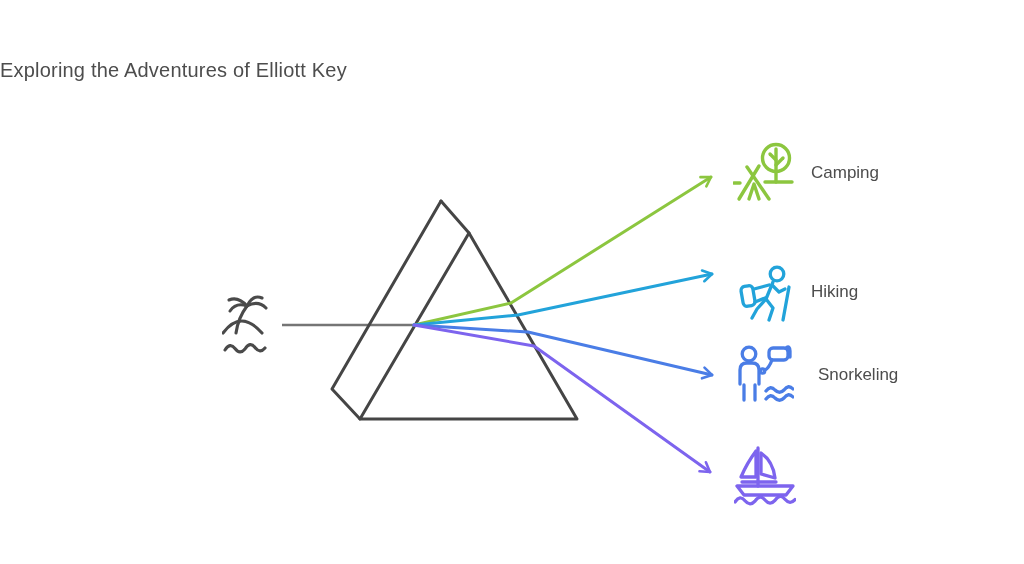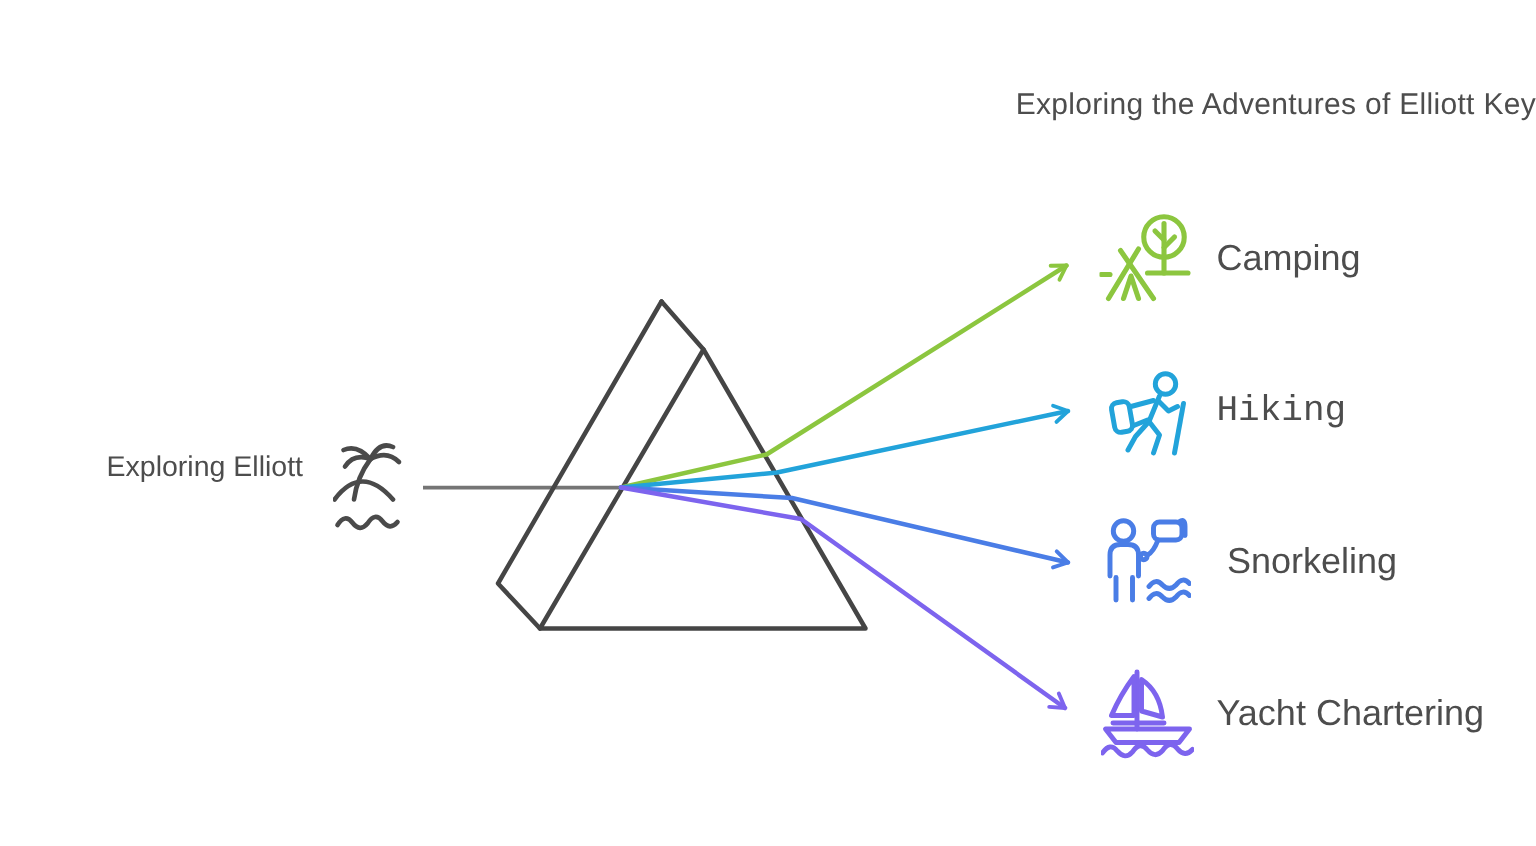--- a/index.html
+++ b/index.html
@@ -4,35 +4,35 @@
 <style>
   html,body{margin:0;padding:0;background:#fff;}
   body{
     width:1024px;height:564px;position:relative;overflow:hidden;
     font-family:"Liberation Sans", sans-serif;
     color:var(--text,#4d4d4d);
   }
   .scene{position:absolute;left:0;top:0;}
   .title{
     position:absolute;top:59px;left:0;width:100%;
-    text-align:right;font-size:20px;letter-spacing:.2px;color:var(--text);
+    text-align:left;font-size:20px;letter-spacing:.2px;color:var(--text);
   }
   .source-label{
     position:absolute;left:16px;top:298px;width:186px;
     text-align:right;font-size:19px;line-height:28px;color:var(--text);
   }
   .source-label span{display:block;}
   .palm{position:absolute;left:222px;top:292px;}
   .activity{
     position:absolute;left:731px;height:64px;
     display:flex;align-items:center;gap:12px;
   }
   .icon-slot{width:68px;display:flex;justify-content:center;align-items:center;}
-  .activity .label{font-size:24px;color:var(--text);white-space:nowrap;}
-  .act-1{top:141px;} .act-2{top:242px;font-family:Liberation Mono, monospace;} .act-3{top:343px;gap:19px;} .act-4{top:444px;}
+  .activity .label{font-size:17px;color:var(--text);white-space:nowrap;}
+  .act-1{top:141px;} .act-2{top:260px;} .act-3{top:343px;gap:19px;} .act-4{top:444px;}
   .ray{fill:none;stroke-width:3;stroke-linecap:round;stroke-linejoin:round;}
   .ah{fill:none;stroke-width:2.6;stroke-linecap:round;stroke-linejoin:round;}
   .prism{fill:none;stroke:var(--prism-stroke,#454545);stroke-width:3;stroke-linejoin:round;stroke-linecap:round;}
   .beam{fill:none;stroke:var(--beam-gray,#757575);stroke-width:2.5;}
   .ic{fill:none;stroke-linecap:round;stroke-linejoin:round;}
   .ic-gray{stroke:var(--beam-dark,#4a4a4a);stroke-width:3.1;}
   .ic-green{stroke:var(--ray-green);stroke-width:3.4;}
   .ic-cyan{stroke:var(--ray-cyan);stroke-width:3.3;}
   .ic-blue{stroke:var(--ray-blue);stroke-width:3.3;}
   .ic-purple{stroke:var(--ray-purple);stroke-width:3.3;}
@@ -70,21 +70,20 @@
 
   <path class="ray st-green" d="M414,325 L511,303 L711,177" marker-end="url(#ah-green)"></path>
   <path class="ray st-cyan" d="M414,325 L518,315 L712,274" marker-end="url(#ah-cyan)"></path>
   <path class="ray st-blue" d="M414,325 L528,332 L712,375" marker-end="url(#ah-blue)"></path>
   <path class="ray st-purple" d="M414,325 L534,346 L710,472" marker-end="url(#ah-purple)"></path>
 </svg>
 
 <div class="title">Exploring the Adventures of Elliott Key</div>
 
 <div class="source-label">
-  <span>Exploring Elliott</span>
 </div>
 
 <svg class="palm" width="52" height="66" viewBox="0 0 52 66">
   <g class="ic ic-gray">
     <path d="M1,41 Q19,17 40,41"></path>
     <path d="M14,41 Q16,26 25,14"></path>
     <path d="M25,14 Q16,4 7,8"></path>
     <path d="M25,14 Q31,2 40,6"></path>
     <path d="M25,14 Q36,8 44,16"></path>
     <path d="M25,14 Q14,10 8,19"></path>
@@ -156,14 +155,13 @@
       <g class="ic ic-purple">
         <path d="M24,2 V40"></path>
         <path d="M22,5 Q13,17 7,31 H22 Z"></path>
         <path d="M27,7 Q39,15 41,32 L27,28 Z"></path>
         <path d="M8,36 H42"></path>
         <path d="M3,40 H59 L52,49 H10 Z"></path>
         <path d="M1,56 q5,-7.5 10,-1.2 q5,6 10,0.4 q5,-7.5 10,-1.2 q5,6 10,0.4 q5,-7.5 10,-1.2 q5,6 10,0.4"></path>
       </g>
     </svg>
   </div>
-  <span class="label">Yacht Chartering</span>
 </div>
 
 </body></html>

